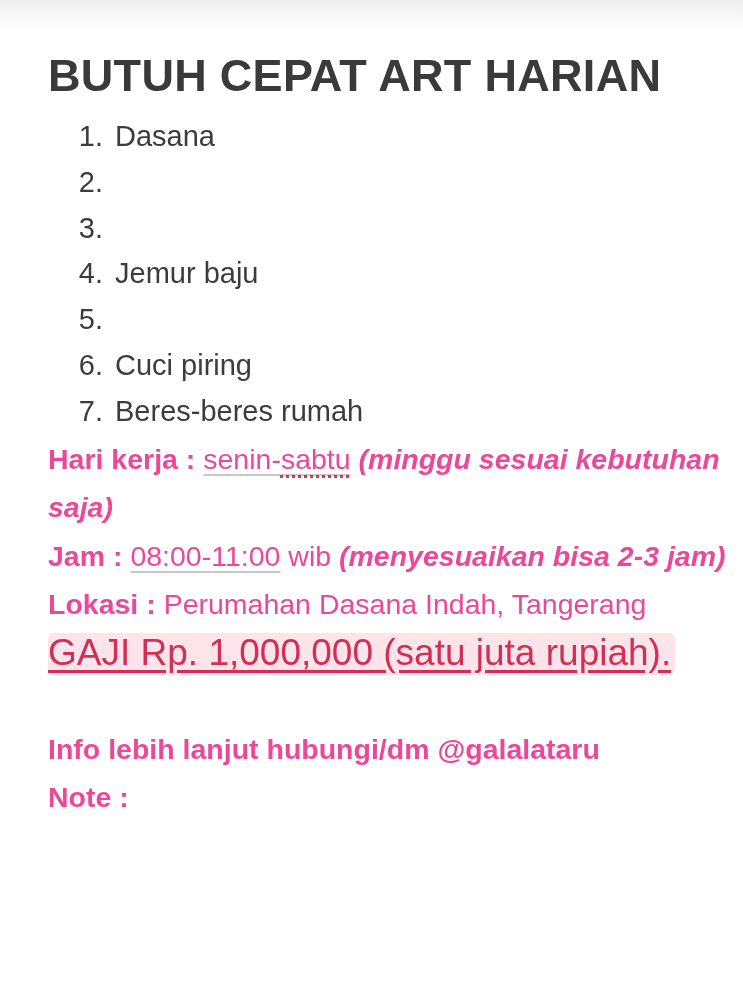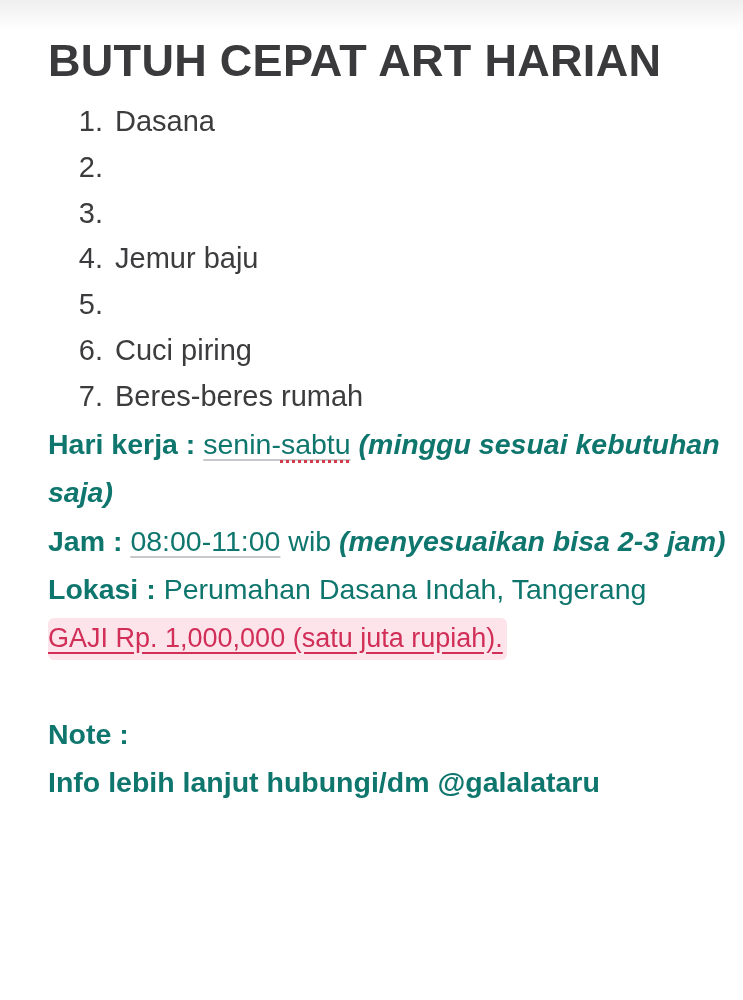--- a/index.html
+++ b/index.html
@@ -8,42 +8,42 @@
       background: #ffffff;
       font-family: "Liberation Sans", sans-serif;
       color: #3c3c3e;
       position: relative;
     }
     .top-fade {
       position: absolute; left: 0; top: 0; width: 743px; height: 30px;
       background: linear-gradient(#efefef, #ffffff);
     }
     .note {
-      position: absolute; left: 48px; top: 31px; width: 680px;
+      position: absolute; left: 48px; top: 46px; width: 680px;
     }
     h1 {
       margin: 0; font-size: 45px; line-height: 60px; font-weight: bold;
       color: #3a3a3c; letter-spacing: 0.3px;
     }
     ol {
       margin: 8px 0 0 0; padding: 0; list-style: none;
     }
     ol li {
       font-size: 29px; line-height: 45.8px; color: #3c3c3e;
       display: flex;
     }
     ol li .num { width: 67px; text-align: right; padding-right: 12px; box-sizing: border-box; }
-    .para { font-size: 28.5px; line-height: 48.5px; color: #0f766e; }
+    .para { font-size: 28.5px; line-height: 48.5px; color: #ec4899; }
     .b { font-weight: bold; }
     .bi { font-weight: bold; font-style: italic; }
     .ul { text-decoration: underline; text-decoration-color: #c8c8cc; text-underline-offset: 5px; }
     .spell { text-decoration: underline dotted #d33a4a; text-decoration-thickness: 3px; text-underline-offset: 6px; }
     .salary-wrap { margin-top: 4px; }
     .salary {
-      display: inline-block; font-size: 27px; line-height: 40px;
+      display: inline-block; font-size: 37px; line-height: 40px;
       color: #d12e58; background: #fde4ea; border-radius: 6px;
       padding: 0 4px 2px 0; text-decoration: underline; text-underline-offset: 5px;
     }
     .gap { height: 50px; }
   </style>
 </head>
 <body>
 
 <div class="top-fade"></div>
 
@@ -95,15 +95,15 @@
     <span class="b">Lokasi :</span>
     <span>Perumahan Dasana Indah, Tangerang</span>
   </div>
 
   <div class="salary-wrap">
     <span class="salary">GAJI Rp. 1,000,000 (satu juta rupiah).</span>
   </div>
 
   <div class="gap"></div>
 
+  <div class="para b">Info lebih lanjut hubungi/dm @galalataru</div>
   <div class="para b">Note :</div>
-  <div class="para b">Info lebih lanjut hubungi/dm @galalataru</div>
 </div>
 
 </body></html>

